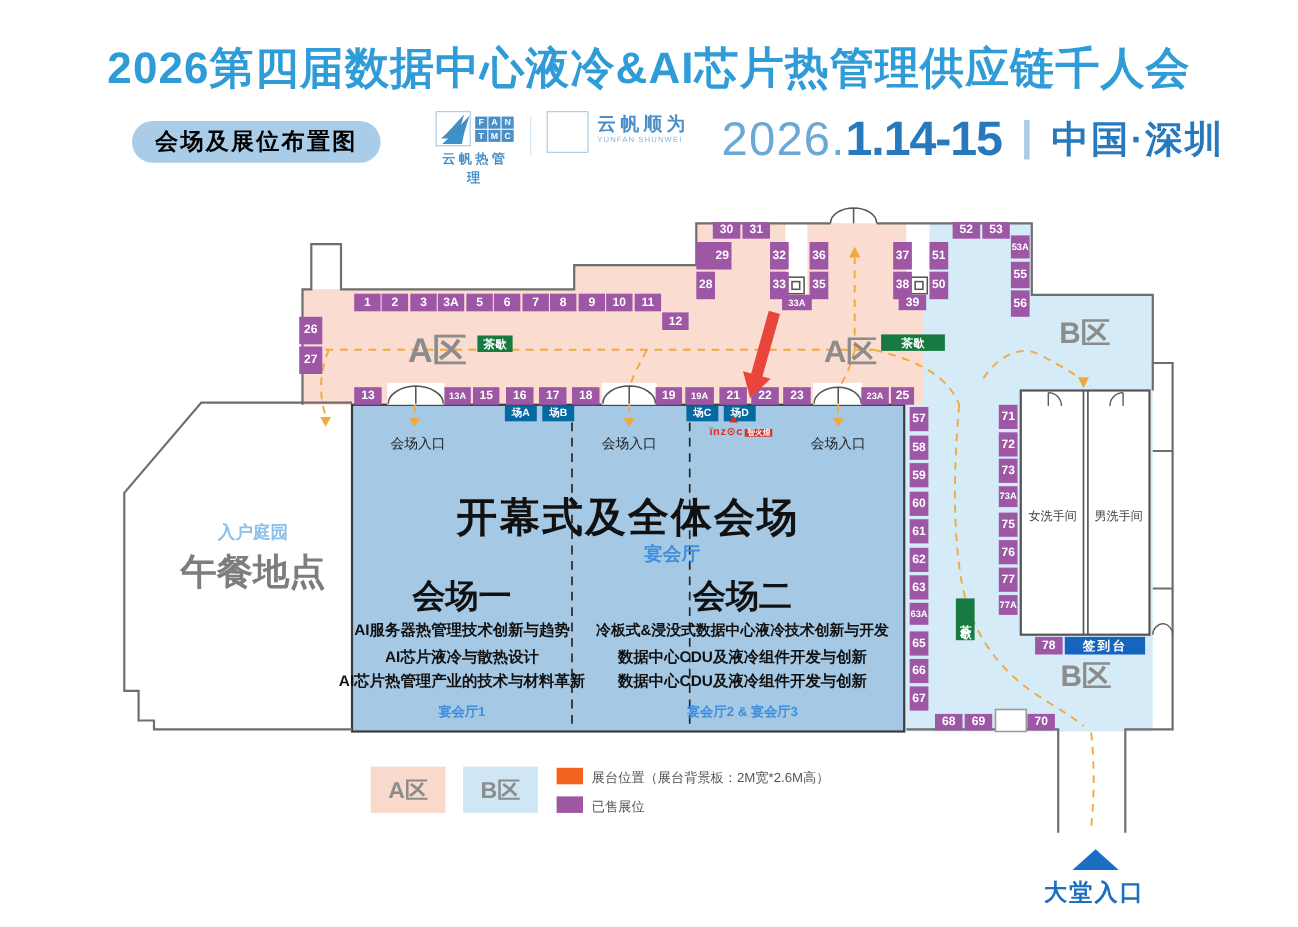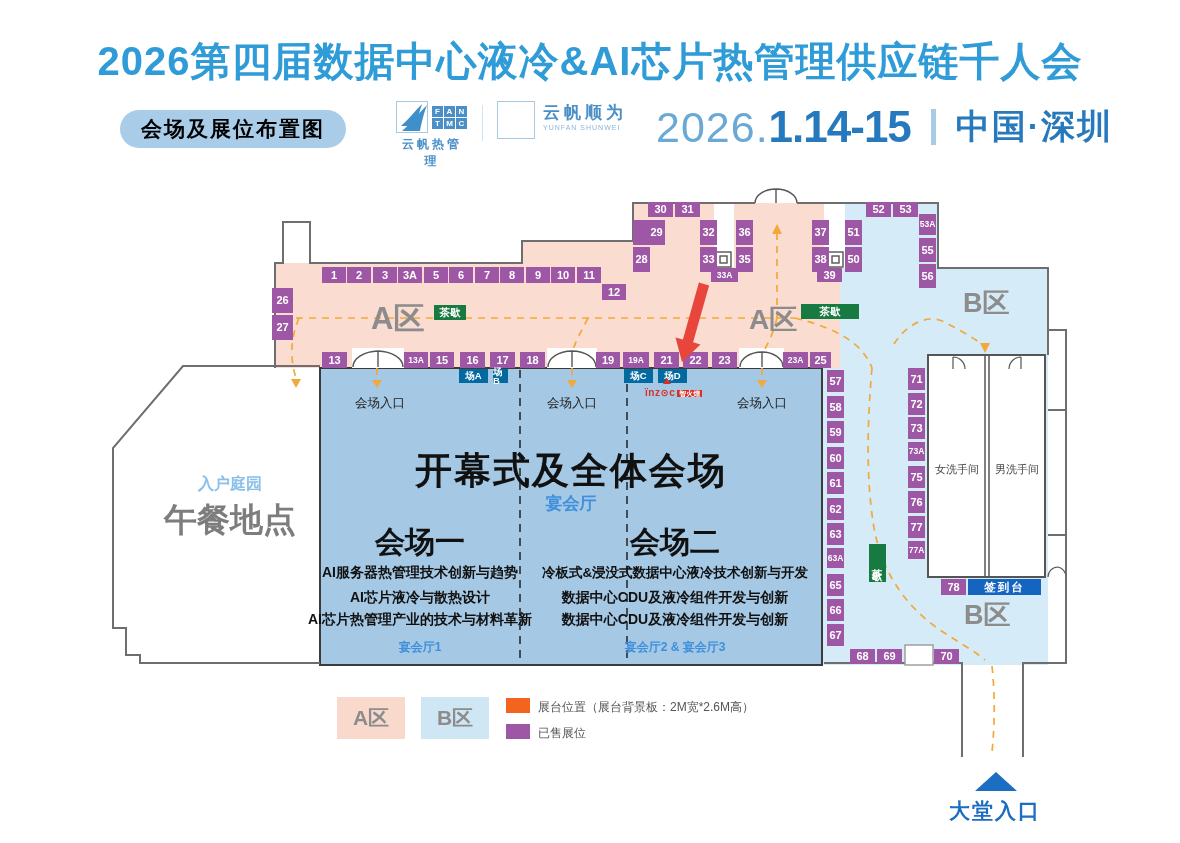--- a/index.html
+++ b/index.html
@@ -205,21 +205,21 @@
       <div class="booth" style="left: 490px; top: 352px; width: 25px; height: 16px; font-size: 11px;">17</div>
       <div class="booth" style="left: 520px; top: 352px; width: 25px; height: 16px; font-size: 11px;">18</div>
       <div class="booth" style="left: 596px; top: 352px; width: 24px; height: 16px; font-size: 11px;">19</div>
       <div class="booth" style="left: 623px; top: 352px; width: 26px; height: 16px; font-size: 8.5px;">19A</div>
       <div class="booth" style="left: 654px; top: 352px; width: 25px; height: 16px; font-size: 11px;">21</div>
       <div class="booth" style="left: 683px; top: 352px; width: 25px; height: 16px; font-size: 11px;">22</div>
       <div class="booth" style="left: 712px; top: 352px; width: 25px; height: 16px; font-size: 11px;">23</div>
       <div class="booth" style="left: 783px; top: 352px; width: 25px; height: 16px; font-size: 8.5px;">23A</div>
       <div class="booth" style="left: 810px; top: 352px; width: 21px; height: 16px; font-size: 11px;">25</div>
       <div class="booth stage" style="left: 459px; top: 369px; width: 29px; height: 14px; font-size: 9.5px;">场A</div>
-      <div class="booth stage" style="left: 493px; top: 369px; width: 15px; height: 14px; font-size: 9.5px;">场B</div>
+      <div class="booth stage" style="left: 493px; top: 369px; width: 29px; height: 14px; font-size: 9.5px;">场B</div>
       <div class="booth stage" style="left: 624px; top: 369px; width: 29px; height: 14px; font-size: 9.5px;">场C</div>
       <div class="booth stage" style="left: 658px; top: 369px; width: 29px; height: 14px; font-size: 9.5px;">场D</div>
       <div class="booth" style="left: 827px; top: 370px; width: 17px; height: 22px; font-size: 11px;">57</div>
       <div class="booth" style="left: 827px; top: 396px; width: 17px; height: 22px; font-size: 11px;">58</div>
       <div class="booth" style="left: 827px; top: 421px; width: 17px; height: 22px; font-size: 11px;">59</div>
       <div class="booth" style="left: 827px; top: 447px; width: 17px; height: 22px; font-size: 11px;">60</div>
       <div class="booth" style="left: 827px; top: 472px; width: 17px; height: 22px; font-size: 11px;">61</div>
       <div class="booth" style="left: 827px; top: 498px; width: 17px; height: 22px; font-size: 11px;">62</div>
       <div class="booth" style="left: 827px; top: 523px; width: 17px; height: 22px; font-size: 11px;">63</div>
       <div class="booth" style="left: 827px; top: 548px; width: 17px; height: 20px; font-size: 8.5px;">63A</div>
@@ -246,21 +246,21 @@
   <div class="abs zonelab" style="left:964px;top:597px;font-size:27px;">B区</div>
 
   <div class="abs tea" style="left:434px;top:305px;width:32px;height:15px;">茶歇</div>
   <div class="abs tea" style="left:801px;top:304px;width:58px;height:15px;">茶歇</div>
   <div class="abs tea vert" style="left:869px;top:544px;width:17px;height:38px;">茶歇</div>
 
   <div class="abs ctr" style="left:135px;top:474px;width:190px;font-size:16px;font-weight:bold;color:#8bc0ea;z-index:3;">入户庭园</div>
   <div class="abs ctr" style="left:130px;top:498px;width:200px;font-size:33px;font-weight:bold;color:#7d7d7d;z-index:3;">午餐地点</div>
 
   <div class="abs ctr" style="left:320px;top:446px;width:502px;font-size:37px;font-weight:bold;color:#111;z-index:3;letter-spacing:2px;">开幕式及全体会场</div>
-  <div class="abs ctr hallblue" style="left:320px;top:492px;width:502px;font-size:17px;z-index:3;">宴会厅</div>
+  <div class="abs ctr hallblue" style="left:320px;top:492px;width:502px;font-size:17px;z-index:3;padding-left:40px;">宴会厅</div>
 
   <div class="abs ctr" style="left:330px;top:522px;width:180px;font-size:30px;font-weight:bold;color:#111;z-index:3;">会场一</div>
   <div class="abs ctr sessline" style="left:290px;top:564px;width:260px;z-index:3;">AI服务器热管理技术创新与趋势</div>
   <div class="abs ctr sessline" style="left:290px;top:589px;width:260px;z-index:3;">AI芯片液冷与散热设计</div>
   <div class="abs ctr sessline" style="left:290px;top:611px;width:260px;z-index:3;">AI芯片热管理产业的技术与材料革新</div>
   <div class="abs ctr hallblue" style="left:290px;top:639px;width:260px;font-size:12px;z-index:3;">宴会厅1</div>
 
   <div class="abs ctr" style="left:585px;top:522px;width:180px;font-size:30px;font-weight:bold;color:#111;z-index:3;">会场二</div>
   <div class="abs ctr sessline" style="left:540px;top:564px;width:270px;font-size:13.5px;z-index:3;">冷板式&amp;浸没式数据中心液冷技术创新与开发</div>
   <div class="abs ctr sessline" style="left:540px;top:589px;width:270px;z-index:3;">数据中心CDU及液冷组件开发与创新</div>

